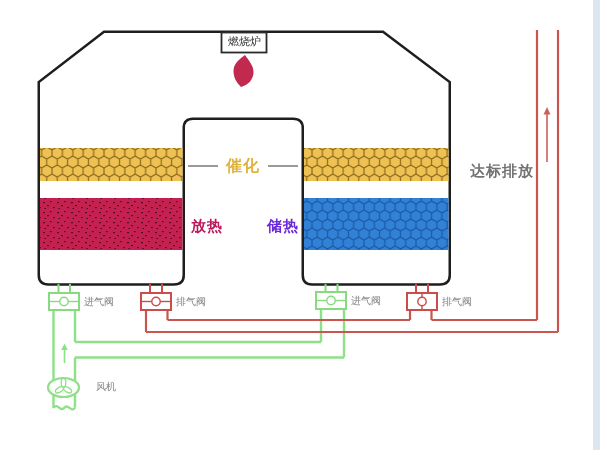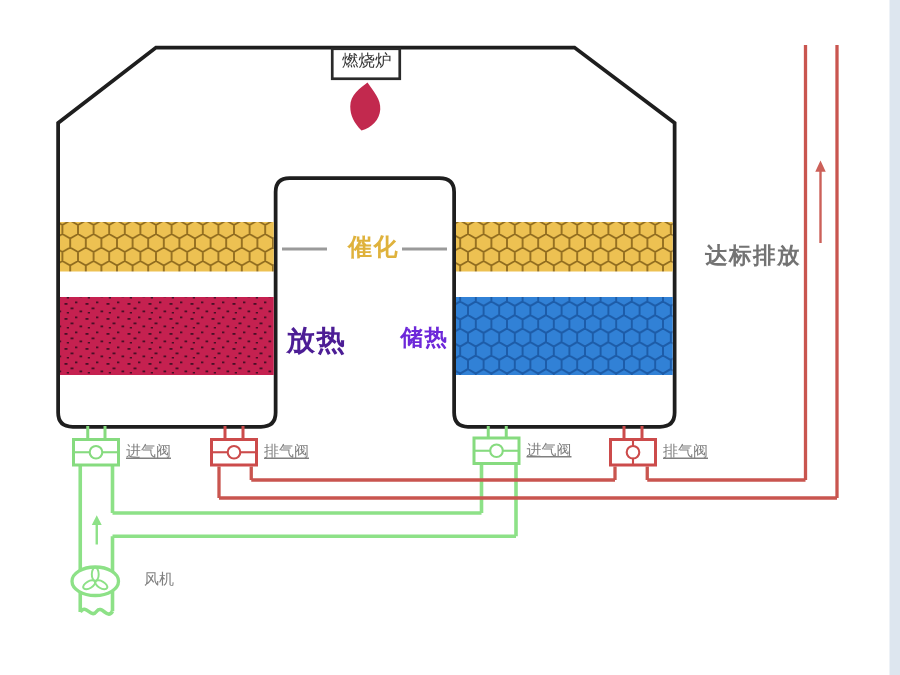--- a/index.html
+++ b/index.html
@@ -3,26 +3,26 @@
 <meta charset="utf-8">
 <style>
   html,body{margin:0;padding:0;background:#ffffff;}
   #stage{
     position:relative;width:600px;height:450px;overflow:hidden;background:#ffffff;
     font-family:"Liberation Sans","DejaVu Sans",sans-serif;
   }
   #diagram-svg{position:absolute;left:0;top:0;}
   .lbl{position:absolute;white-space:nowrap;line-height:1;}
   .lbl-furnace{left:222px;top:36px;width:45px;text-align:center;font-size:11px;color:#333333;}
-  .lbl-catalyst{left:226px;top:158px;width:40px;text-align:right;font-size:16px;font-weight:600;
+  .lbl-catalyst{left:226px;top:158px;width:40px;text-align:left;font-size:16px;font-weight:600;
     color:#dfb23c;letter-spacing:1px;}
-  .lbl-exo{left:191px;top:218px;font-size:19px;font-weight:700;color:#4c1d95;letter-spacing:1px;}
+  .lbl-exo{left:191px;top:218px;font-size:15px;font-weight:700;color:#be185d;letter-spacing:1px;}
   .lbl-sto{left:267px;top:218px;font-size:15px;font-weight:700;color:#6d28d9;letter-spacing:1px;}
   .lbl-emission{left:470px;top:163px;font-size:15px;font-weight:600;color:#737373;letter-spacing:1px;}
-  .lbl-valve{font-size:10px;color:#808080;text-decoration:underline;}
+  .lbl-valve{font-size:10px;color:#808080;}
   .lbl-fan{left:96px;top:382px;font-size:10px;color:#808080;}
   .lbl-caption{left:258px;top:412px;font-size:12px;color:#8f8f8f;letter-spacing:0.5px;}
   .edge-strip{position:absolute;right:0;top:0;width:7px;height:450px;background:#dde6ef;}
 </style>
 </head>
 <body>
 
 <div id="stage">
 
   <svg id="diagram-svg" width="600" height="450" viewBox="0 0 600 450">

